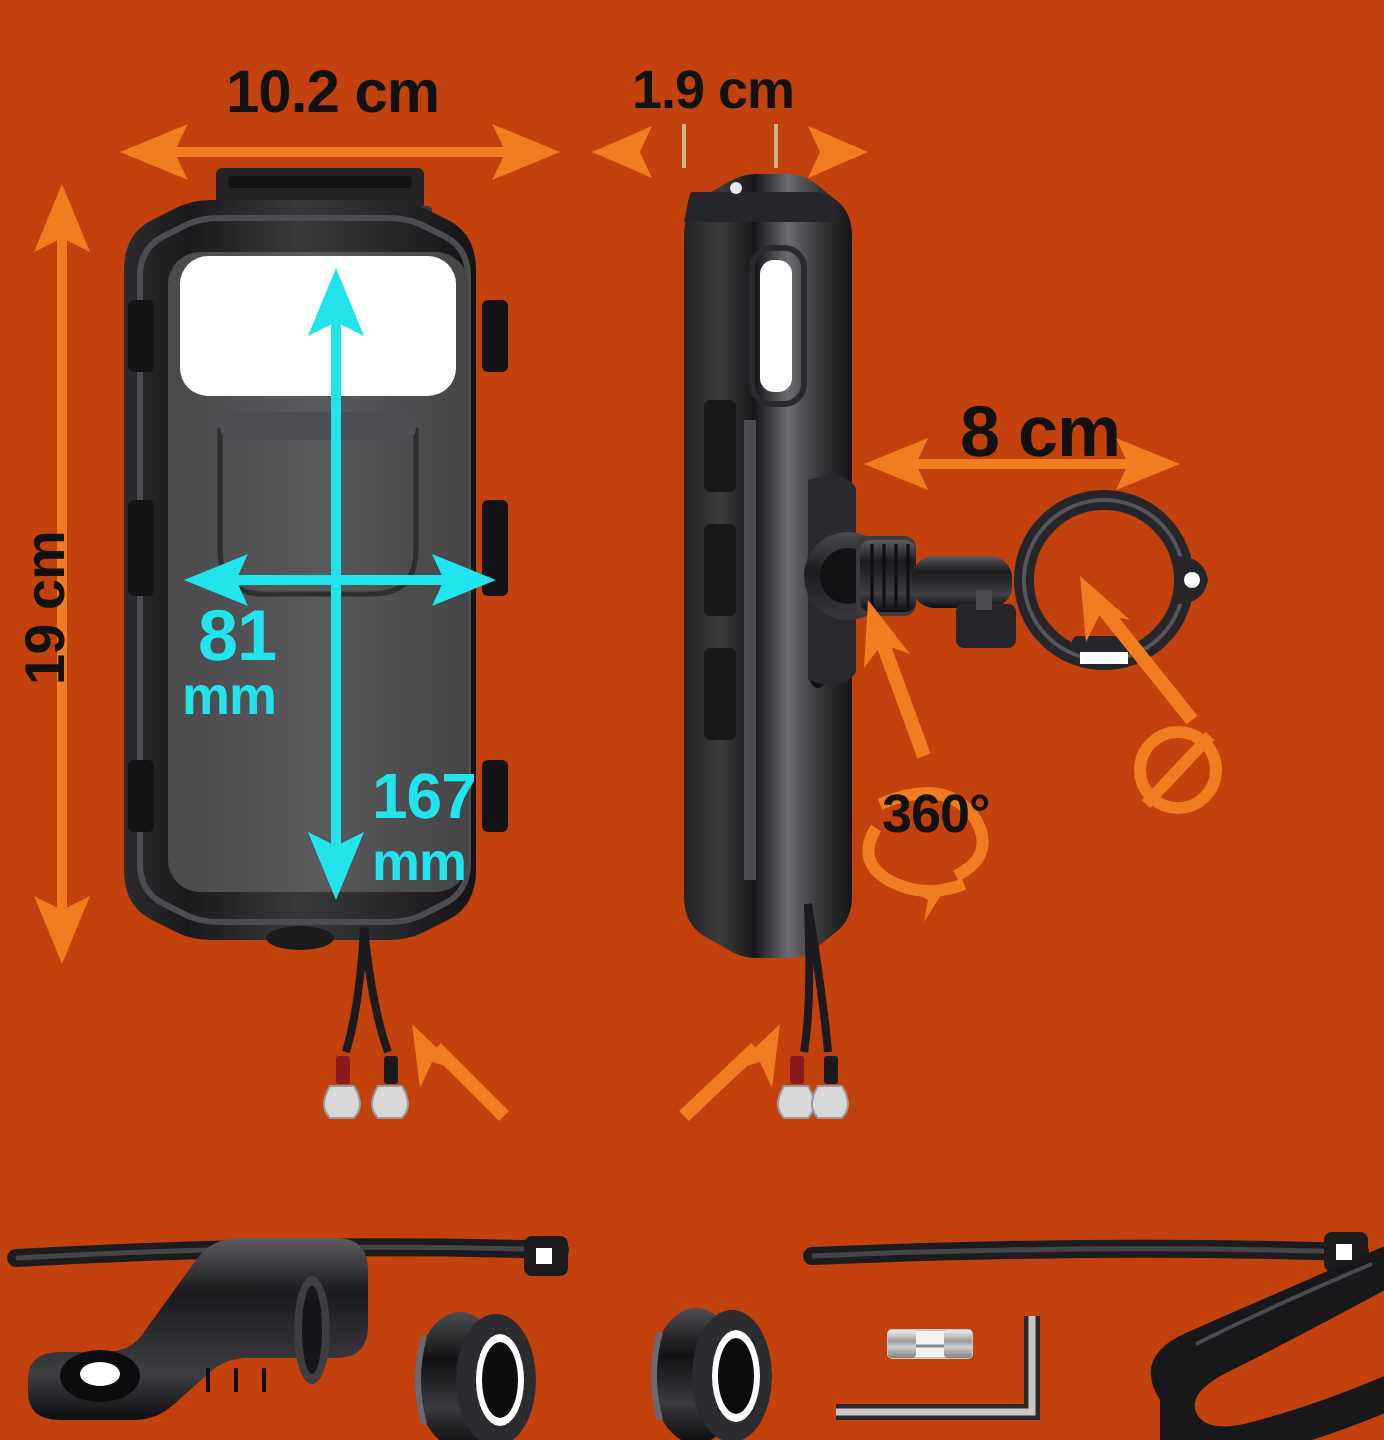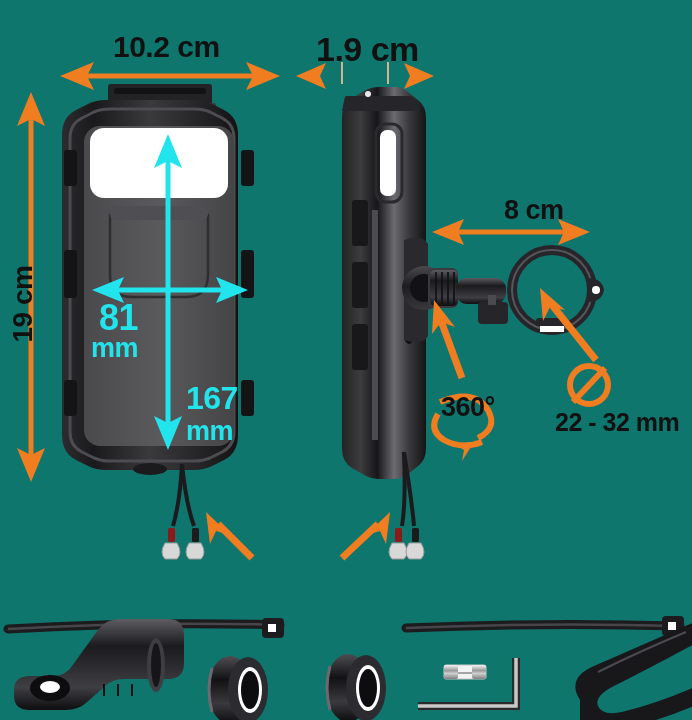--- a/index.html
+++ b/index.html
@@ -4,21 +4,21 @@
 <style>
   html, body {
     margin: 0;
     padding: 0;
     background: #ffffff;
   }
   #page {
     position: relative;
     width: 692px;
     height: 720px;
-    background: #0f766e;
+    background: #c2410c;
     font-family: "Liberation Sans", sans-serif;
     overflow: hidden;
   }
   .lbl {
     position: absolute;
     font-weight: bold;
     color: #111111;
     white-space: nowrap;
     letter-spacing: -0.5px;
   }
@@ -309,30 +309,29 @@
     <g>
       <path d="M580 700 q-14-22 14-34 q46-20 96-42 q14-6 18 2 q4 8-10 16
                q-48 26-84 44 q-20 10-16 20 q4 10 24 6 q40-10 84-30
                q12-6 16 2 q3 8-10 14 q-52 24-96 32 q-30 6-36-10 z" fill="#18181b"></path>
       <path d="M598 672 q40-20 88-40" stroke="#4a4a50" stroke-width="2" fill="none"></path>
     </g>
   </svg>
 
   <div class="lbl" style="left:113px; top:30px; font-size:30px;">10.2 cm</div>
 
-  <div class="lbl" style="left:316px; top:30px; font-size:34px;">1.9 cm</div>
+  <div class="lbl" style="left:316px; top:30px; font-size:27px;">1.9 cm</div>
 
   <div class="lbl vert" style="left:-17px; top:288px; width:80px; text-align:center; font-size:28px;">19 cm</div>
 
-  <div class="lbl" style="left:504px; top:195px; font-size:27px;">8 cm</div>
+  <div class="lbl" style="left:480px; top:195px; font-size:36px;">8 cm</div>
 
   <div class="lbl-cyan" style="left:99px; top:300px; font-size:36px;">81</div>
   <div class="lbl-cyan" style="left:91px; top:335px; font-size:27px;">mm</div>
 
   <div class="lbl-cyan" style="left:186px; top:382px; font-size:32px;">167</div>
   <div class="lbl-cyan" style="left:186px; top:418px; font-size:27px;">mm</div>
 
   <div class="lbl" style="left:441px; top:392px; font-size:27px;">360°</div>
 
-  <div class="lbl" style="left:555px; top:408px; font-size:25px;">22 - 32 mm</div>
 
 
 </div>
 
 </body></html>

